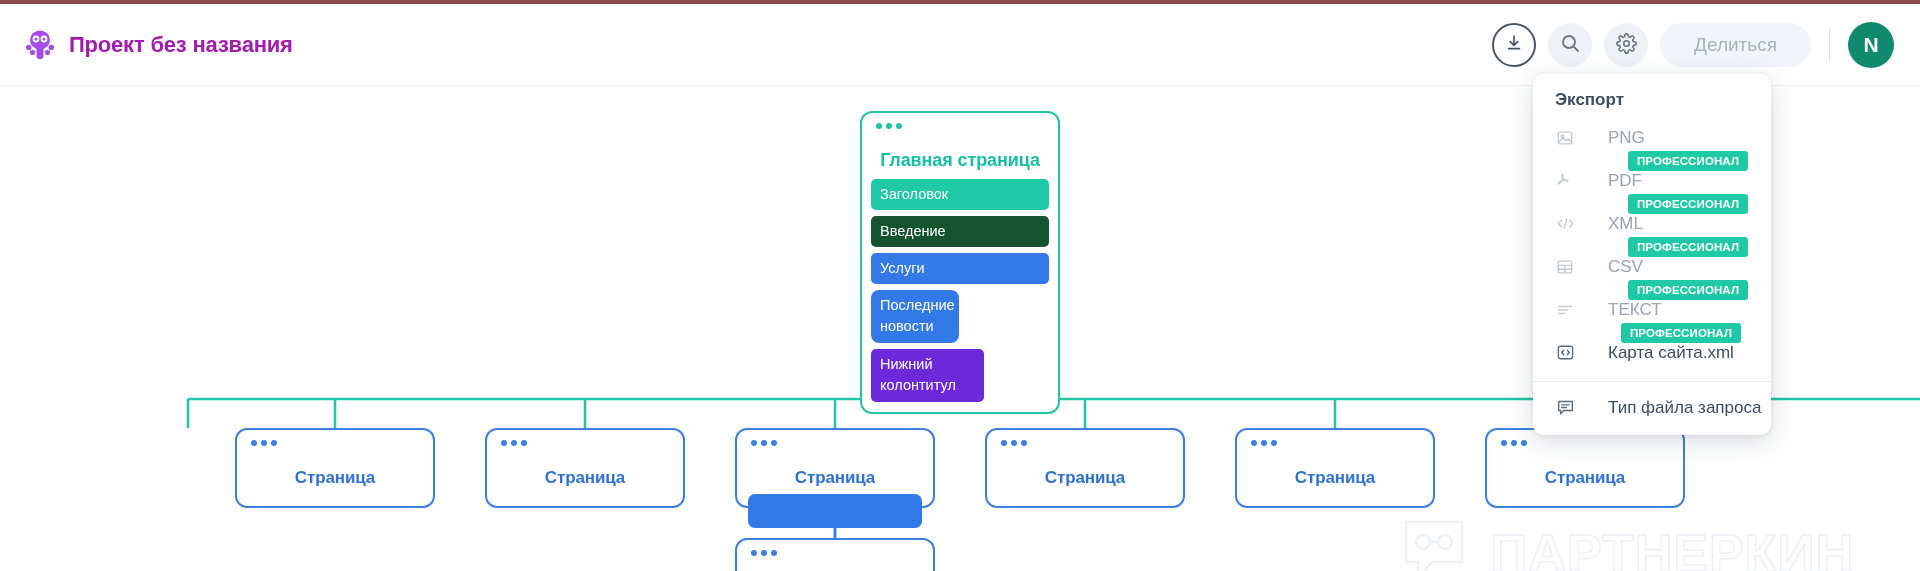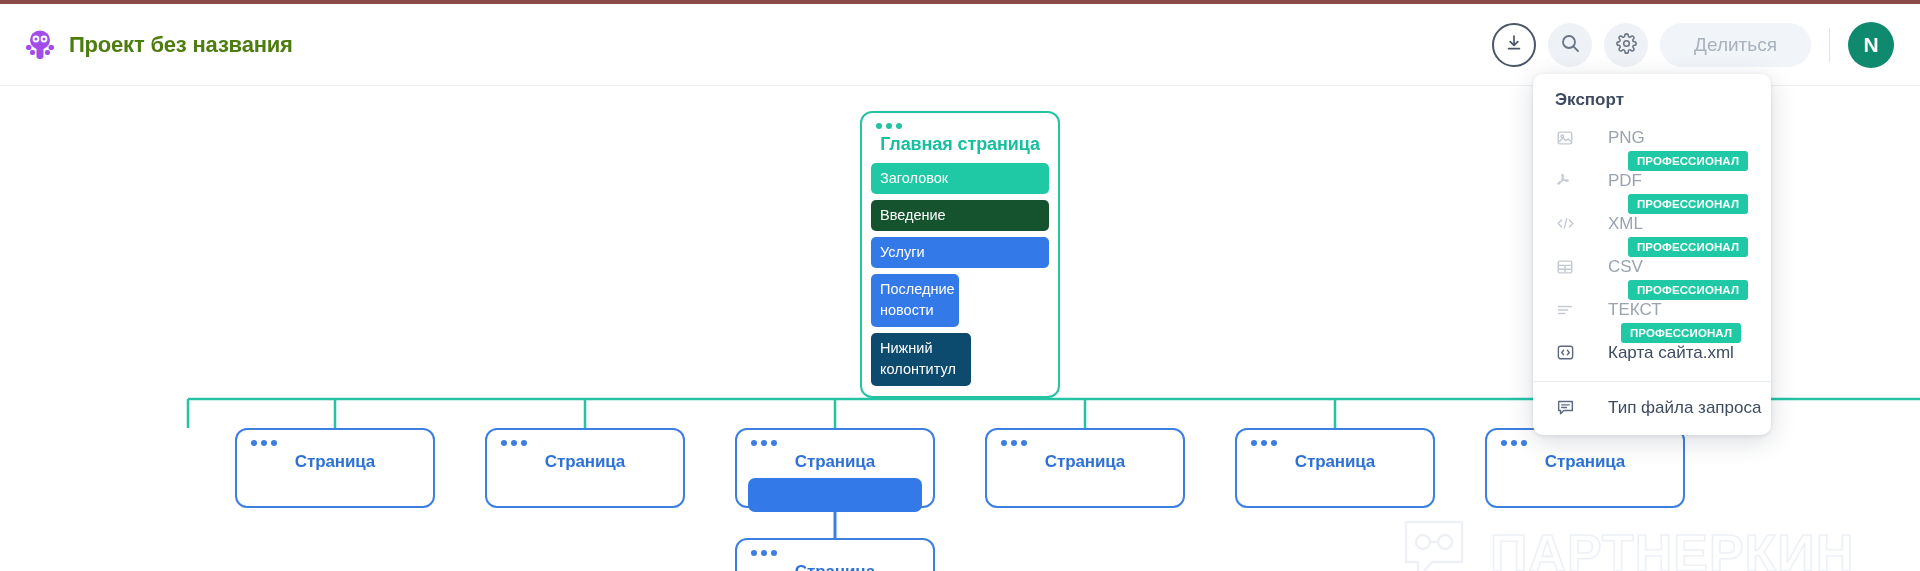--- a/index.html
+++ b/index.html
@@ -22,21 +22,21 @@
     position: absolute; top: 4px; left: 0;
     width: 1920px; height: 82px;
     background: #ffffff;
     display: flex; align-items: center;
     border-bottom: 1px solid #eceff3;
     z-index: 30;
   }
   .brand { display: flex; align-items: center; gap: 14px; padding-left: 25px; }
   .octopus { width: 30px; height: 32px; position: relative; }
   .project-title {
-    font-size: 22px; font-weight: 700; color: #4d7c0f;
+    font-size: 22px; font-weight: 700; color: #a21caf;
     letter-spacing: -0.2px; white-space: nowrap;
   }
 
   .header-right {
     margin-left: auto; display: flex; align-items: center;
     gap: 12px; padding-right: 26px;
   }
   .circle-btn {
     width: 44px; height: 44px; border-radius: 50%;
     display: flex; align-items: center; justify-content: center;
@@ -66,21 +66,21 @@
   .node {
     position: absolute; background: #ffffff;
     border: 2px solid #3d7fe0; border-radius: 12px;
   }
   .node.root { border-color: #23c3a3; border-width: 2.5px; }
   .dots { position: absolute; top: 10px; left: 14px; display: flex; gap: 4px; }
   .dots i { width: 6px; height: 6px; border-radius: 50%; background: #3d7fe0; display: block; }
   .node.root .dots i { background: #23c3a3; }
   .node-title {
     text-align: center; font-size: 17px; font-weight: 700;
-    color: #2f72d4; padding-top: 22px; letter-spacing: -0.1px;
+    color: #2f72d4; padding-top: 22px; letter-spacing: -0.1px; margin-top: 16px;
   }
   .node.root .node-title { color: #15bfa0; font-size: 18px; padding-top: 21px; }
 
   .blocks { padding: 8px 9px 10px 9px; display: flex; flex-direction: column; gap: 6px; justify-content: center; }
   .block {
     border-radius: 5px; color: #ffffff; font-size: 14.5px;
     font-weight: 400; padding: 5px 9px; line-height: 1.45;
   }
   .block.two-line { padding: 5px 9px 6px; }
   .plain-bar { height: 34px; border-radius: 7px; margin: 6px 11px 0; }
@@ -211,22 +211,22 @@
     <div class="dots">
         <i></i>
         <i></i>
         <i></i>
       </div>
     <div class="node-title">Главная страница</div>
     <div class="blocks">
       <div class="block" style="background:#20c9a6;">Заголовок</div>
       <div class="block" style="background:#14532d;">Введение</div>
       <div class="block" style="background:#337ae8;">Услуги</div>
-      <div class="block two-line" style="background:#337ae8; width:88px;">Последние новости</div>
-      <div class="block two-line" style="background:#0c4a6e; width:100px;">Нижний колонтитул</div>
+      <div class="block two-line" style="background:#337ae8; width:88px;border-radius:8px;">Последние новости</div>
+      <div class="block two-line" style="background:#6d28d9; width:113px;">Нижний колонтитул</div>
     </div>
   </div>
 
   <div class="node" style="left:235px; top:342px; width:200px; height:80px;">
     <div class="dots">
         <i></i>
         <i></i>
         <i></i>
       </div>
     <div class="node-title">Страница</div>

